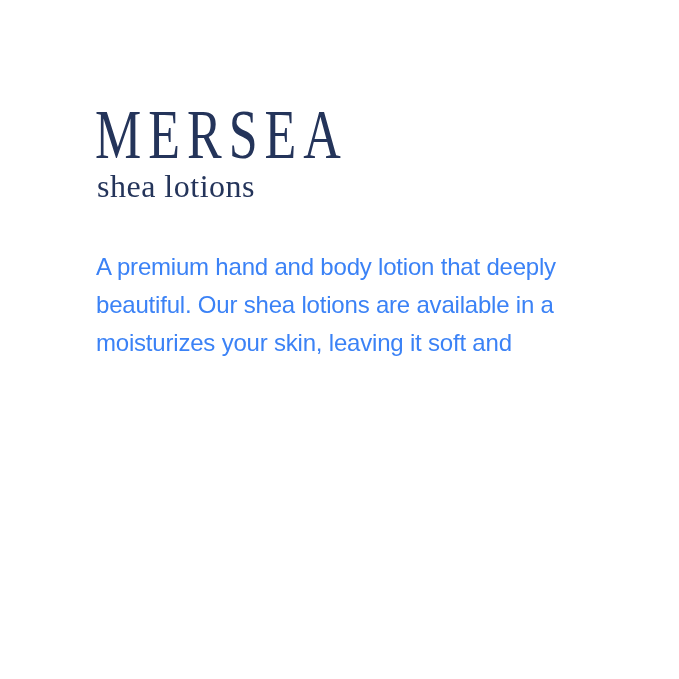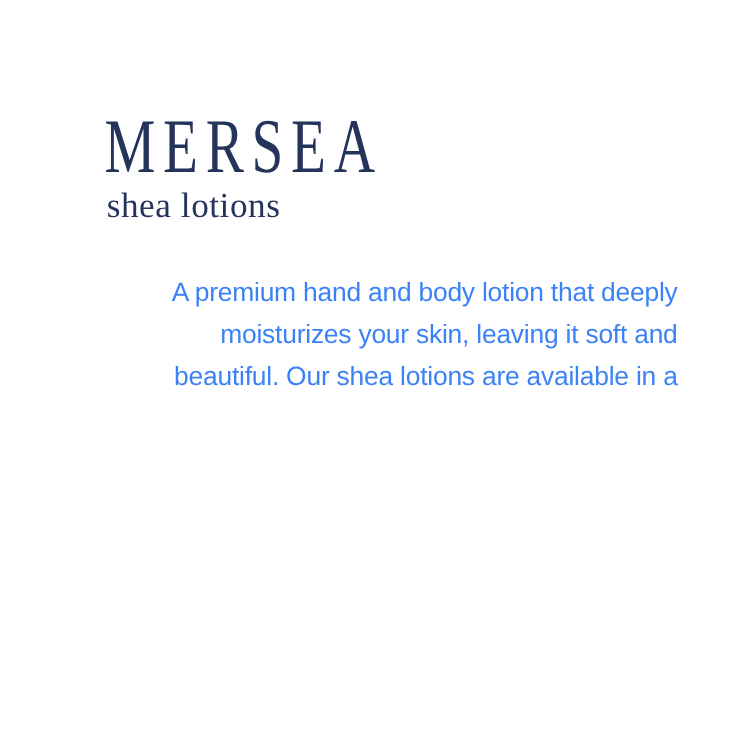--- a/index.html
+++ b/index.html
@@ -11,21 +11,20 @@
     height: 679px;
     background: #ffffff;
     position: relative;
     overflow: hidden;
     font-family: "Liberation Sans", sans-serif;
   }
   .panel {
     position: absolute;
     inset: 0;
     background: #ffffff;
-    text-align: right;
   }
   .brand-name {
     position: absolute;
     left: 95px;
     top: 100px;
     margin: 0;
     font-family: "Liberation Serif", "DejaVu Serif", serif;
     font-weight: 400;
     font-size: 52px;
     line-height: 52px;
@@ -67,16 +66,16 @@
   }
 </style>
 </head>
 <body>
 
 <div class="panel">
   <h1 class="brand-name">MERSEA</h1>
   <h2 class="brand-tagline">shea lotions</h2>
   <p class="description">
     <span class="line">A premium hand and body lotion that deeply</span>
+    <span class="line">beautiful. Our shea lotions are available in a</span>
     <span class="line">moisturizes your skin, leaving it soft and</span>
-    <span class="line">beautiful. Our shea lotions are available in a</span>
   </p>
 </div>
 
 </body></html>

